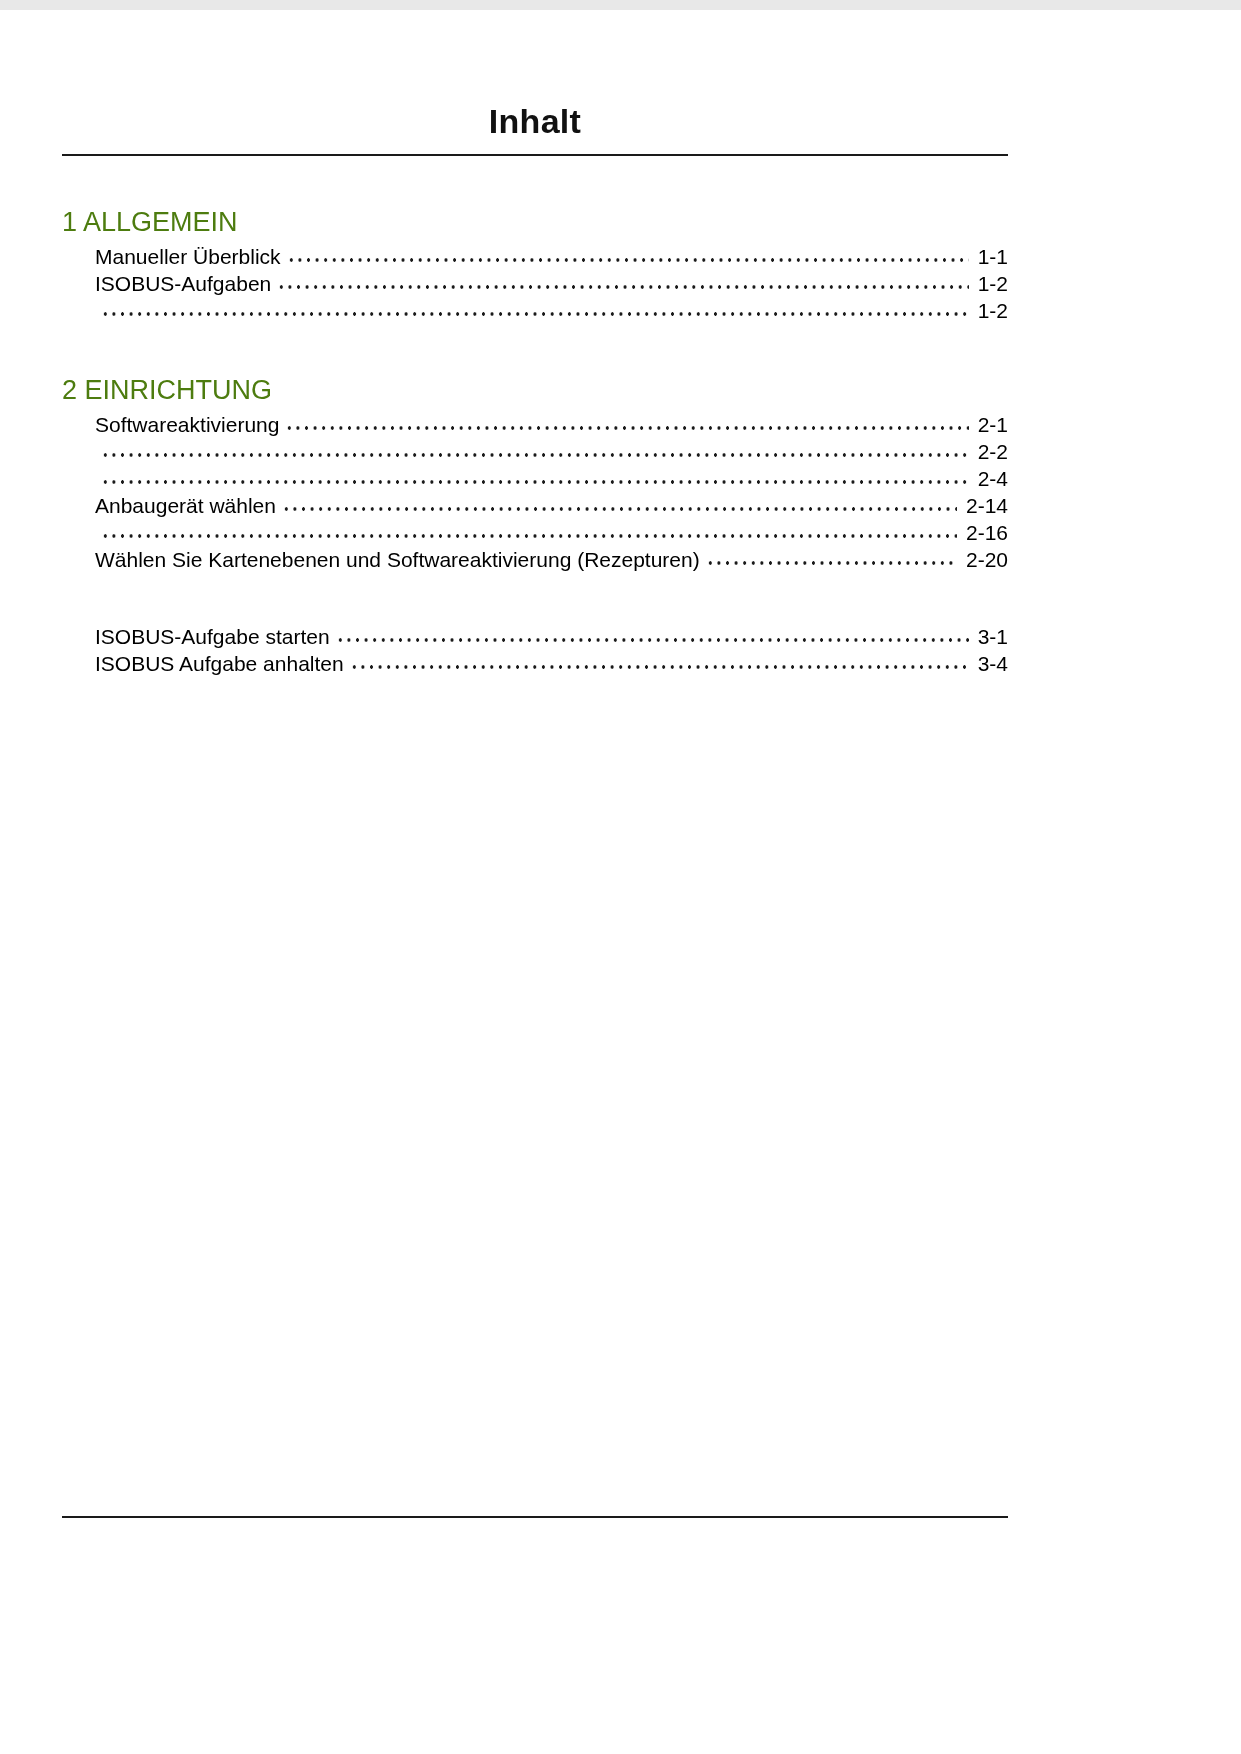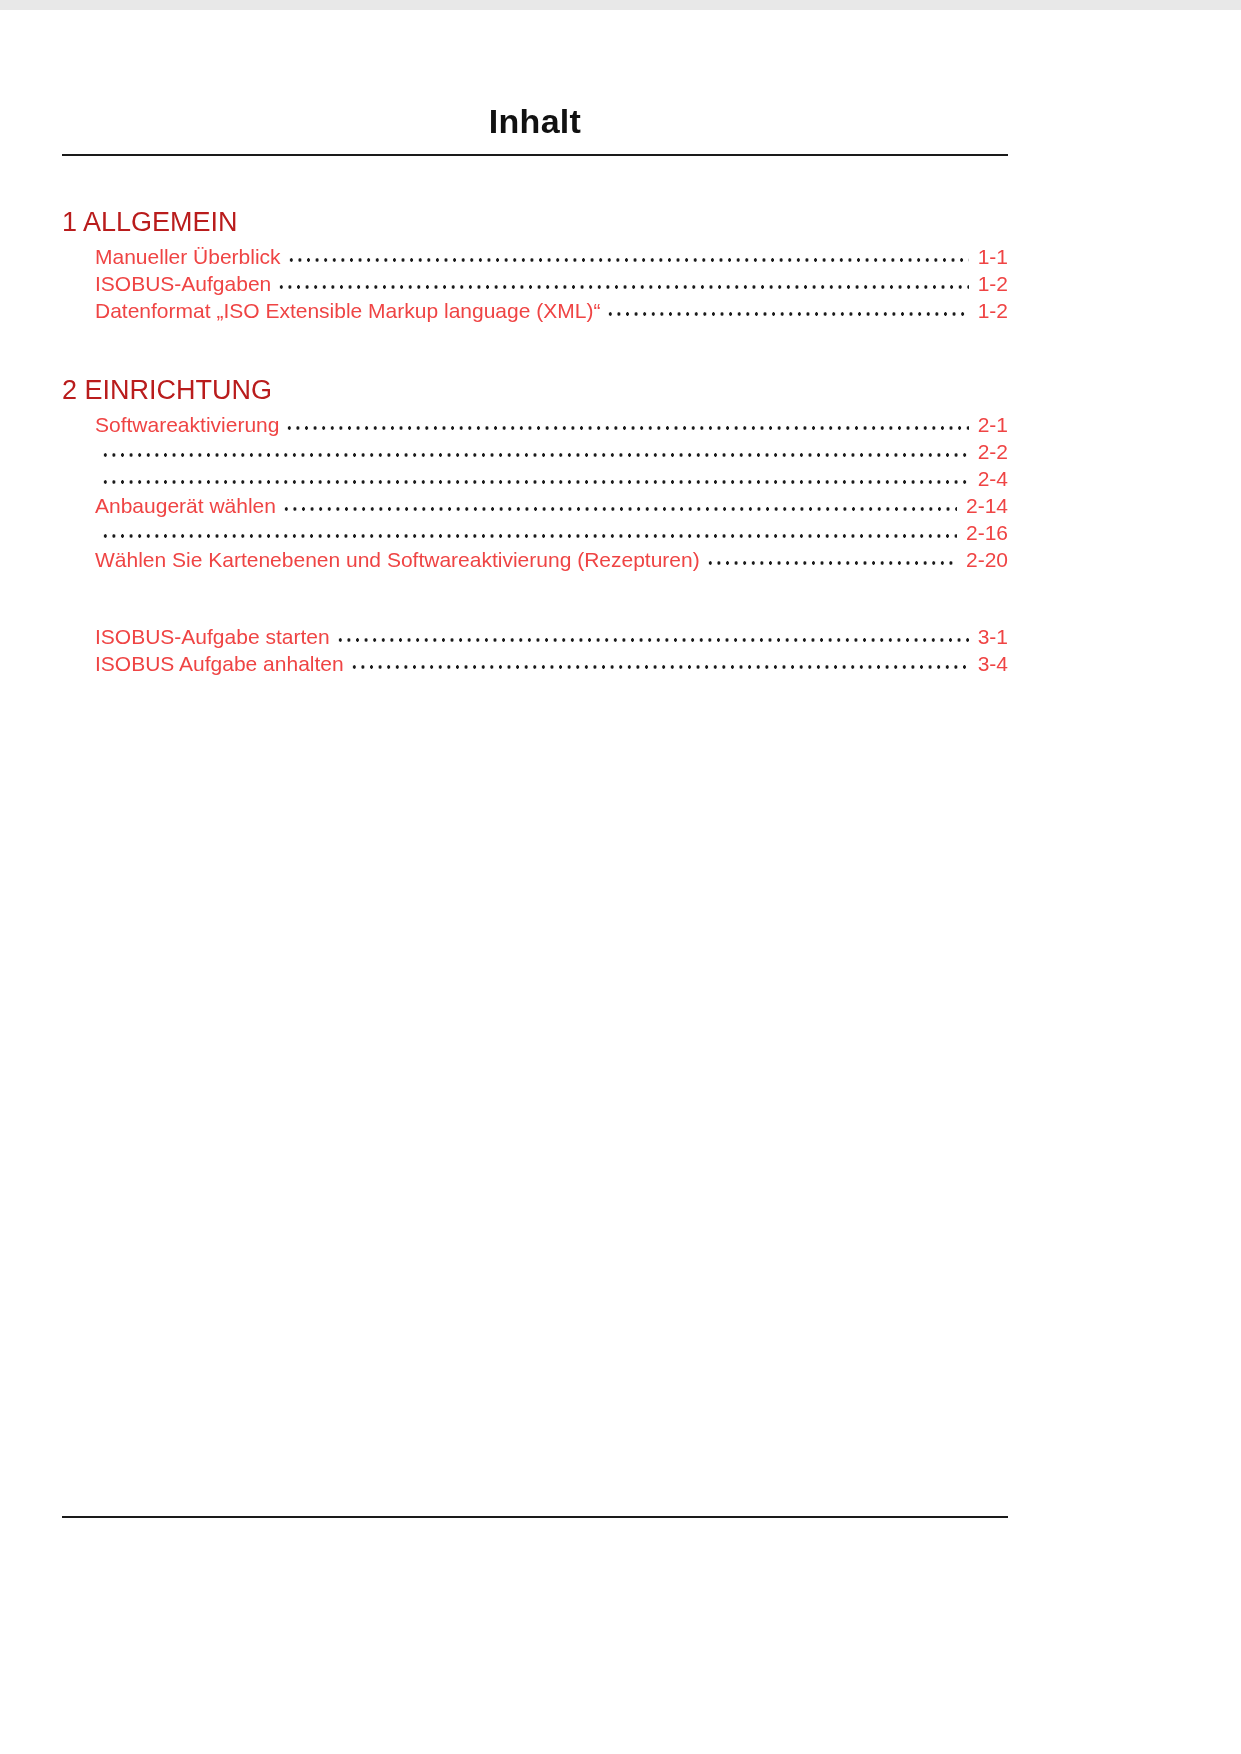--- a/index.html
+++ b/index.html
@@ -32,33 +32,33 @@
     margin-top: 13px;
     border: none;
     border-top: 2px solid #1a1a1a;
     height: 0;
   }
   .section { margin-top: 50px; }
   .section:first-of-type { margin-top: 53px; }
   .section-heading {
     font-size: 27px;
     font-weight: 400;
-    color: #b91c1c;
+    color: #4d7c0f;
     line-height: 32px;
   }
   .entries {
     margin-left: 33px;
     margin-top: 5px;
   }
   .toc-row {
     display: flex;
     align-items: baseline;
     font-size: 21px;
     line-height: 27px;
-    color: #ef4444;
+    color: #000000;
   }
   .toc-label { white-space: nowrap; }
   .toc-leader {
     flex: 1 1 auto;
     min-width: 18px;
     height: 6px;
     margin: 0 9px 0 5px;
     background-image: radial-gradient(circle, #1a1a1a 1.5px, rgba(0,0,0,0) 1.9px);
     background-size: 8.6px 6px;
     background-repeat: repeat-x;
@@ -94,21 +94,20 @@
           <span class="toc-label">Manueller Überblick</span>
           <span class="toc-leader"></span>
           <span class="toc-page">1-1</span>
         </div>
         <div class="toc-row">
           <span class="toc-label">ISOBUS-Aufgaben</span>
           <span class="toc-leader"></span>
           <span class="toc-page">1-2</span>
         </div>
         <div class="toc-row">
-          <span class="toc-label">Datenformat „ISO Extensible Markup language (XML)“</span>
           <span class="toc-leader"></span>
           <span class="toc-page">1-2</span>
         </div>
       </div>
     </div>
 
     <div class="section">
       <div class="section-heading">
         <span>2</span>
         <span>EINRICHTUNG</span>

